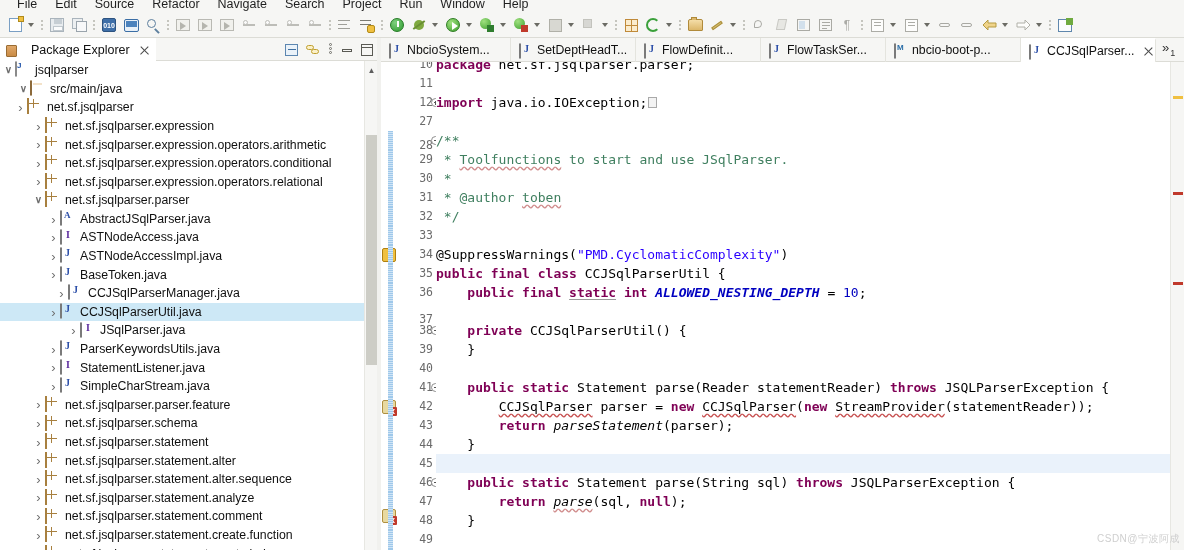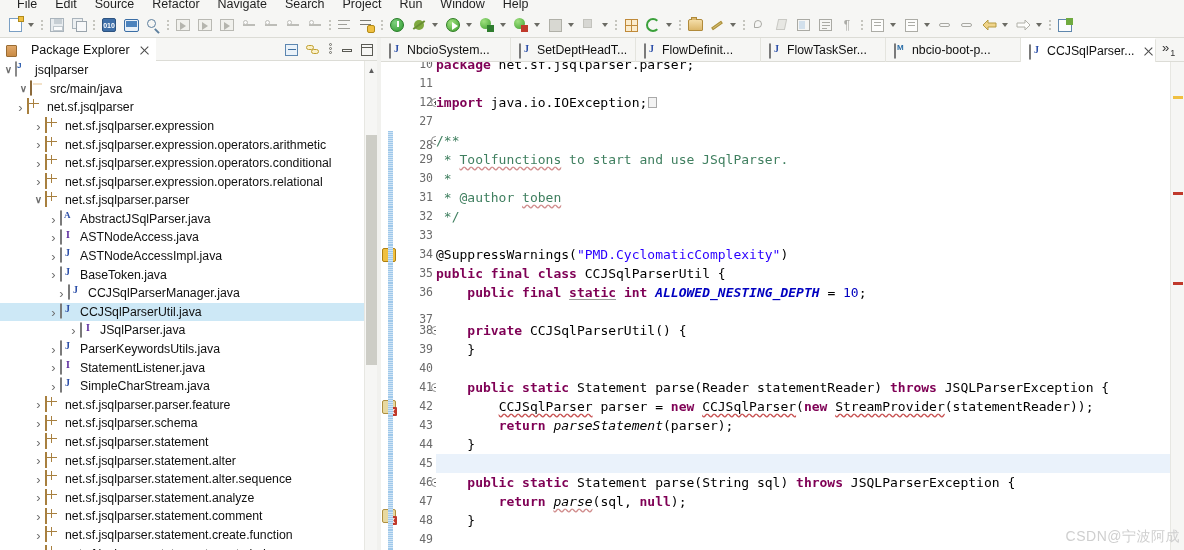--- a/index.html
+++ b/index.html
@@ -275,21 +275,21 @@
   .cb-unsaved { background: repeating-linear-gradient(#9fc8ea 0 1px, #cfe4f6 1px 2px); }
 
   
   #ed-overview {
     position: absolute; right: 0; top: 0; width: 14px; height: 488px;
     background: #f6f6f4; border-left: 1px solid #e7e7e2;
   }
 
   #watermark {
     position: absolute; right: 4px; bottom: 4px;
-    font-size: 14px; color: #cfcfcf; letter-spacing: 0.5px;
+    font-size: 10px; color: #cfcfcf; letter-spacing: 0.5px;
     font-family: "Liberation Sans", sans-serif; pointer-events: none;
   }
 </style>
 </head>
 <body>
 
 <div id="app">
 
   <div id="menubar">
       <div class="menu-item">File</div>

